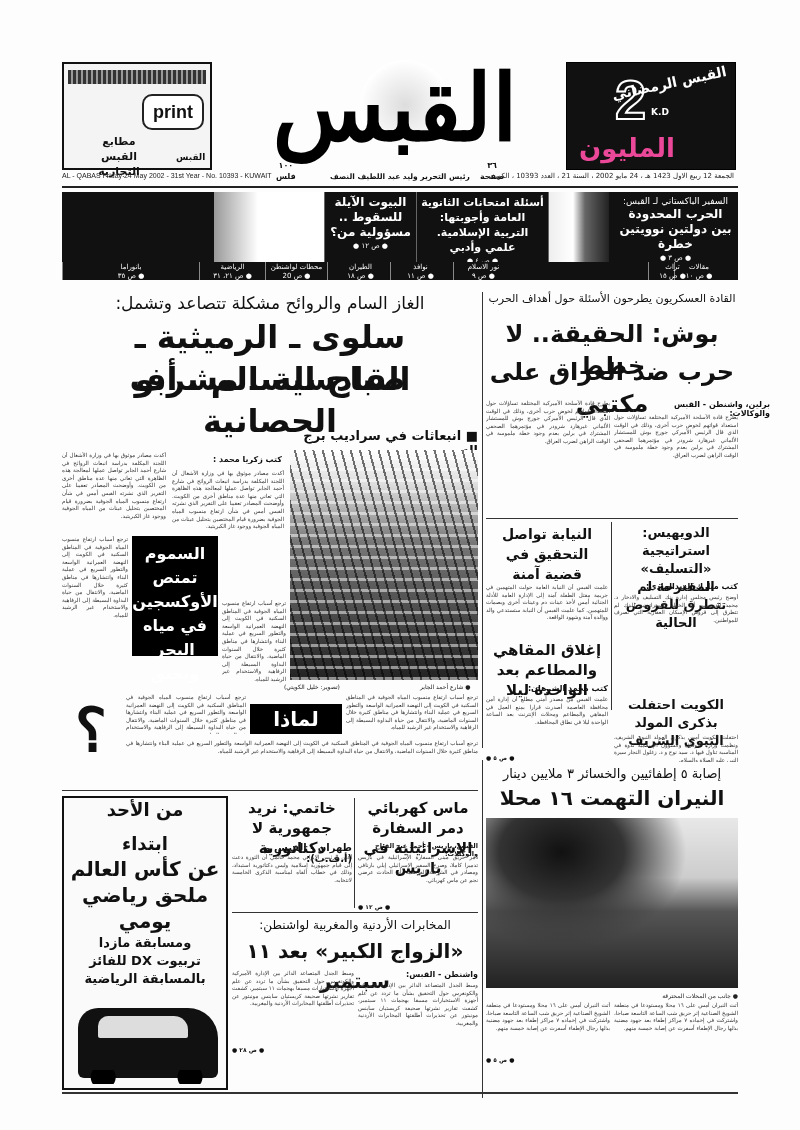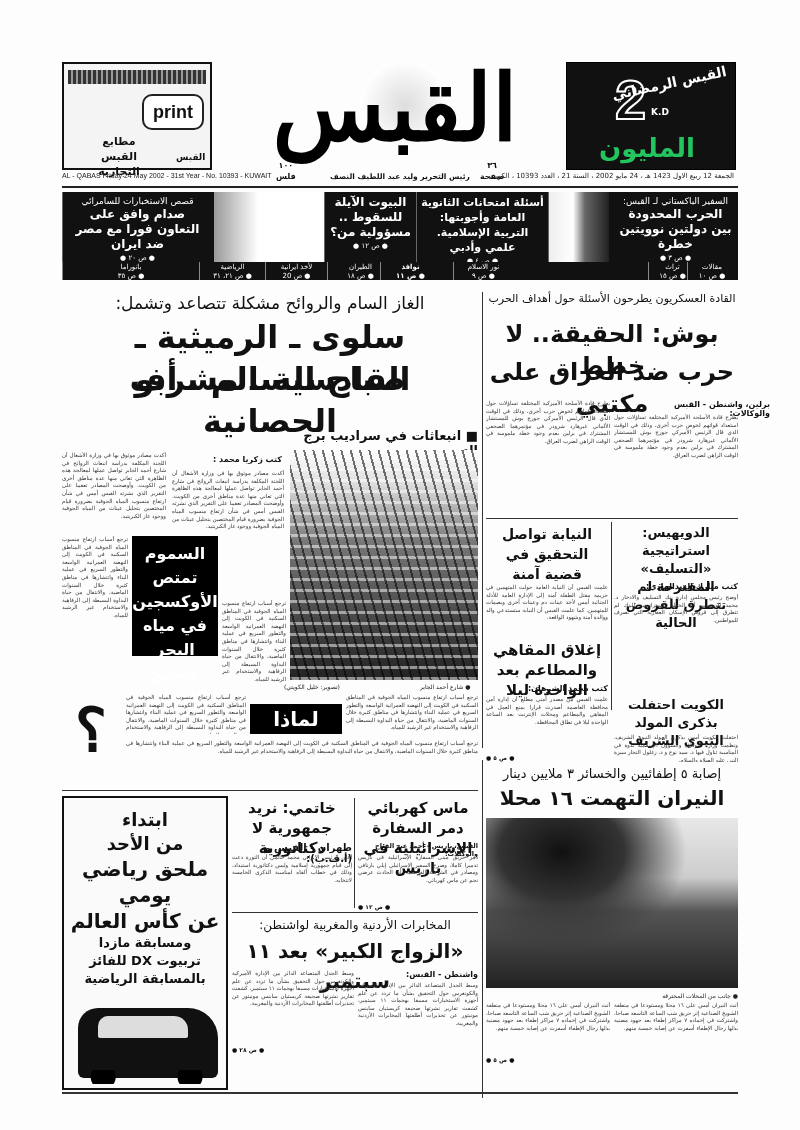--- a/index.html
+++ b/index.html
@@ -15,21 +15,21 @@
   .print-ad .label { position: absolute; left: 20px; top: 70px; width: 70px; font-size: 11px; font-weight: bold; text-align: center; line-height: 15px; }
   .print-ad .mini-logo { position: absolute; left: 112px; top: 88px; font-size: 9px; font-weight: bold; }
 
   .logo { left: 230px; top: 58px; width: 330px; height: 110px; text-align: center; font-family: "DejaVu Serif", serif; font-weight: bold; font-size: 92px; line-height: 100px; color: #000; letter-spacing: -4px; }
   .logo-sun { left: 360px; top: 60px; width: 90px; height: 90px; border-radius: 50%; background: radial-gradient(circle, #ddd 0, #fff 70%); }
 
   .promo { left: 566px; top: 62px; width: 170px; height: 108px; background: #111; color: #fff; border: 1px solid #000; }
   .promo .big2 { position: absolute; left: 48px; top: 4px; font-family: "Liberation Sans", sans-serif; font-weight: bold; font-size: 56px; color: #111; -webkit-text-stroke: 2px #fff; direction: ltr; }
   .promo .kd { position: absolute; left: 84px; top: 44px; font-size: 9px; font-weight: bold; direction: ltr; color: #fff; }
   .promo .brand { position: absolute; right: 8px; top: 12px; font-size: 14px; font-weight: bold; transform: rotate(-12deg); color: #fff; }
-  .promo .million { position: absolute; left: 32px; top: 70px; font-size: 26px; font-weight: bold; color: #22c55e; }
+  .promo .million { position: absolute; left: 12px; top: 70px; font-size: 26px; font-weight: bold; color: #ec4899; }
 
   .meta-line { top: 172px; height: 14px; font-size: 7px; color: #222; }
   .meta-en { left: 62px; direction: ltr; font-family: "Liberation Sans", sans-serif; }
   .meta-ar { right: 66px; }
   .meta-price { left: 276px; top: 160px; font-size: 8px; text-align: center; line-height: 11px; font-weight: bold; }
   .meta-pages { left: 480px; top: 160px; font-size: 8px; text-align: center; line-height: 11px; font-weight: bold; }
   .meta-editor { left: 330px; top: 172px; font-size: 7.5px; font-weight: bold; }
   .rule { left: 62px; width: 676px; height: 2px; background: #222; }
 
   
@@ -126,50 +126,45 @@
     </div>
     <div class="teaser" style="right:190px;width:132px;">
       <div class="head" style="font-size:11px;line-height:15px;">أسئلة امتحانات الثانوية العامة وأجوبتها: التربية الإسلامية. علمي وأدبي</div>
       <div class="pg">● ص ٤ ●</div>
     </div>
     <div class="teaser" style="right:322px;width:92px;">
       <div class="head">البيوت الآيلة للسقوط .. مسؤولية من؟</div>
       <div class="pg">● ص ١٢ ●</div>
     </div>
     <div class="teaser-photo" style="left:152px;top:0;width:110px;height:70px;background:linear-gradient(90deg,#999,#fff 40%,#fff);"></div>
-    <div class="teaser" style="left:0;width:150px;">
-      <div class="kicker">قصص الاستخبارات للسامرائي</div>
-      <div class="head">صدام وافق على التعاون فورا مع مصر ضد ايران</div>
-      <div class="pg">● ص ٢٠ ●</div>
-    </div>
   </div>
 
   <div class="abs sections">
-    <div class="sec" style="right:2px;width:49px;">
+    <div class="sec" style="right:15px;width:49px;">
         <div>مقالات</div>
         <div>● ص ١٠</div>
       </div>
     <div class="sec" style="right:42px;width:48px;">
         <div>تراث</div>
         <div>● ص ١٥</div>
       </div>
     <div class="sec" style="right:225px;width:60px;">
         <div>نور الاسلام</div>
         <div>● ص ٩</div>
       </div>
-    <div class="sec" style="right:298px;width:60px;font-weight:bold;">
+    <div class="sec" style="right:288px;width:60px;">
         <div>نوافذ</div>
         <div>● ص ١١</div>
       </div>
     <div class="sec" style="right:345px;width:66px;">
         <div>الطيران</div>
         <div>● ص ١٨</div>
       </div>
     <div class="sec" style="right:411px;width:62px;">
-        <div>لأخذ ايرانية</div>
+        <div>محطات لواشنطن</div>
         <div>● ص 20</div>
       </div>
     <div class="sec" style="right:473px;width:66px;">
         <div>الرياضية</div>
         <div>● ص ٢١، ٣١</div>
       </div>
     <div class="sec" style="right:539px;width:137px;">
         <div>بانوراما</div>
         <div>● ص ٣٥</div>
       </div>
@@ -226,24 +221,24 @@
   <div class="abs photo photo-fire" style="left:486px;top:818px;width:252px;height:170px;"></div>
   <div class="abs caption" style="left:486px;top:992px;width:252px;">● جانب من المحلات المحترقة</div>
   <div class="abs body" style="left:614px;top:1002px;width:124px;height:88px;">أتت النيران أمس على ١٦ محلا ومستودعا في منطقة الشويخ الصناعية إثر حريق شب الساعة التاسعة صباحا، واشتركت في إخماده ٧ مراكز إطفاء بعد جهود مضنية بذلها رجال الإطفاء أسفرت عن إصابة خمسة منهم.</div>
   <div class="abs body" style="left:486px;top:1002px;width:124px;height:52px;">أتت النيران أمس على ١٦ محلا ومستودعا في منطقة الشويخ الصناعية إثر حريق شب الساعة التاسعة صباحا، واشتركت في إخماده ٧ مراكز إطفاء بعد جهود مضنية بذلها رجال الإطفاء أسفرت عن إصابة خمسة منهم.</div>
   <div class="abs pgref" style="left:486px;top:1056px;">● ص ٥ ●</div>
 
   <div class="abs hr" style="left:62px;top:790px;width:416px;"></div>
   <div class="abs vline" style="left:482px;top:760px;height:338px;"></div>
 
   <div class="abs ad-box" style="left:62px;top:796px;width:166px;height:294px;">
+    <div class="a1">من الأحد</div>
     <div class="a1" style="margin-top:10px;">ابتداء</div>
-    <div class="a1">من الأحد</div>
+    <div class="a2">عن كأس العالم</div>
     <div class="a2">ملحق رياضي يومي</div>
-    <div class="a2">عن كأس العالم</div>
     <div class="a3">ومسابقة مازدا</div>
     <div class="a3">تربيوت DX للفائز</div>
     <div class="a3">بالمسابقة الرياضية</div>
     <div class="car"></div>
   </div>
 
   <div class="abs headline-m" style="left:358px;top:798px;width:120px;">ماس كهربائي دمر السفارة الإسرائيلية في باريس</div>
   <div class="abs byline" style="left:358px;top:842px;width:120px;font-size:6.5px;">القبس، باريس - أحمد عبد الفتاح والوكالات:</div>
   <div class="abs body" style="left:358px;top:854px;width:120px;height:48px;">دمر حريق مبنى السفارة الإسرائيلية في باريس تدميرا كاملا، وصرح السفير الإسرائيلي إيلي بارنافي ومصادر في الشرطة الفرنسية بأن الحادث عرضي نجم عن ماس كهربائي.</div>
   <div class="abs pgref" style="left:358px;top:903px;">● ص ١٢ ●</div>

